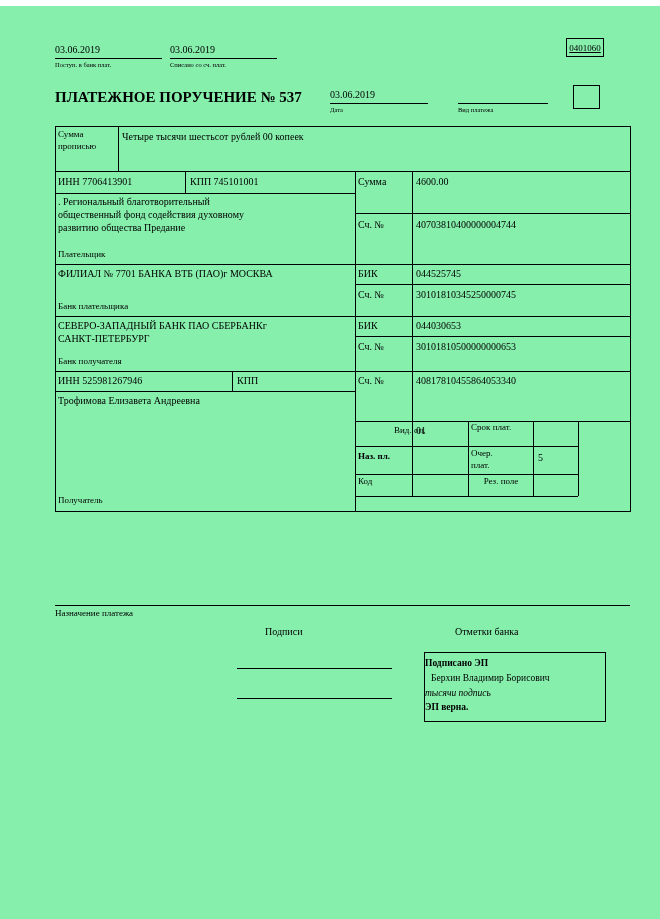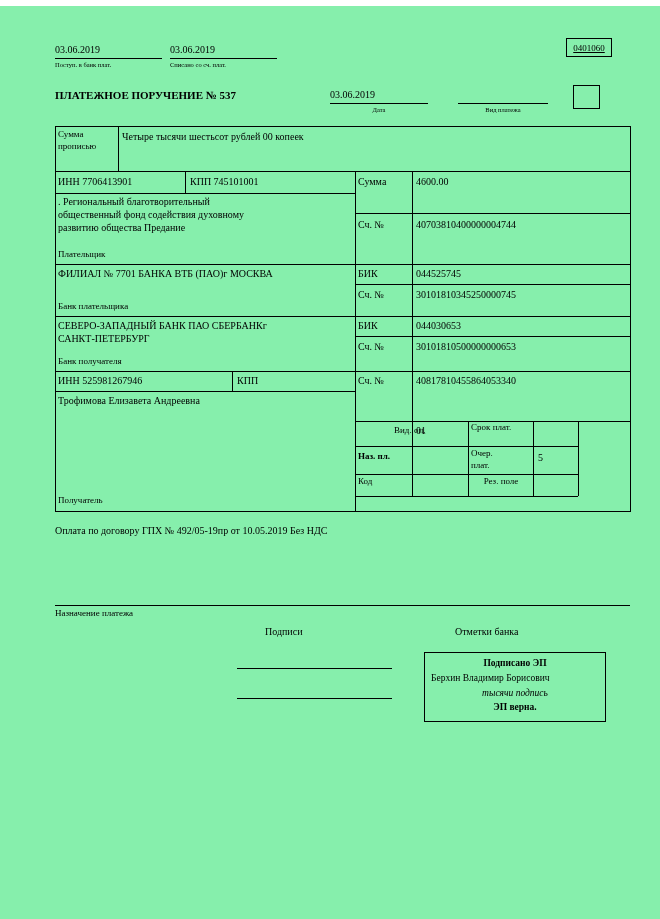--- a/index.html
+++ b/index.html
@@ -4,24 +4,24 @@
 <style>
   * { margin:0; padding:0; box-sizing:border-box; }
   html,body { background:#fff; }
   body { width:660px; height:919px; position:relative; font-family:"Liberation Serif", serif; color:#000; }
   .page { position:absolute; left:0; top:6px; width:660px; height:919px; background:#86efac; overflow:hidden; }
   .t { position:absolute; white-space:pre-line; line-height:1.3; }
   .s7 { font-size:6.5px; }
   .s9 { font-size:9px; }
   .s95 { font-size:9.5px; }
   .s10 { font-size:10px; }
-  .s11 { font-size:11px; }
+  .s11 { font-size:15px; }
   .b { font-weight:bold; }
   .i { font-style:italic; }
-  .c { text-align:center; }
+  .c { text-align:left; }
   .hl { position:absolute; height:1px; background:#000; }
   .vl { position:absolute; width:1px; background:#000; }
   .box { position:absolute; border:1px solid #000; background:transparent; }
   .codebox { display:flex; align-items:center; justify-content:center; }
   .note { position:absolute; border:1px solid #0000c0; color:#0000c0; padding:4px 6px; white-space:pre-line; font-size:9px; line-height:13px; }
   .stamp { position:absolute; border:1px solid #000; }
   .stamp div { line-height:13px; }
 </style>
 </head>
 <body>
@@ -29,21 +29,21 @@
 <div class="page">
 
   <span class="t s10" style="left:55px; top:37px;">03.06.2019</span>
   <div class="hl" style="left:55px; top:52px; width:107px;"></div>
   <span class="t s7" style="left:55px; top:55px;">Поступ. в банк плат.</span>
 
   <span class="t s10" style="left:170px; top:37px;">03.06.2019</span>
   <div class="hl" style="left:170px; top:52px; width:107px;"></div>
   <span class="t s7" style="left:170px; top:55px;">Списано со сч. плат.</span>
 
-  <div class="box codebox" style="left:566px; top:32px; width:46px; height:19px;text-decoration:underline;">
+  <div class="box codebox" style="left:566px; top:32px; width:38px; height:19px;text-decoration:underline;">
     <span class="s9">0401060</span>
   </div>
 
   <span class="t s11 b" style="left:55px; top:82px;">ПЛАТЕЖНОЕ ПОРУЧЕНИЕ № 537</span>
   <span class="t s10" style="left:330px; top:82px;">03.06.2019</span>
   <div class="hl" style="left:330px; top:97px; width:98px;"></div>
   <span class="t s7 c" style="left:330px; top:100px; width:98px;">Дата</span>
   <div class="hl" style="left:458px; top:97px; width:90px;"></div>
   <span class="t s7 c" style="left:458px; top:100px; width:90px;">Вид платежа</span>
   <div class="box" style="left:573px; top:79px; width:27px; height:24px;"></div>
@@ -113,21 +113,20 @@
 
   <span class="t s9" style="left:358px; top:419px;margin-left:36px;">Вид. оп.</span>
   <span class="t s10" style="left:416px; top:418px;">01</span>
   <span class="t s9" style="left:471px; top:416px; width:45px;">Срок плат.</span>
   <span class="t s9" style="left:358px; top:445px;font-weight:bold;">Наз. пл.</span>
   <span class="t s9" style="left:471px; top:442px; width:40px;">Очер. плат.</span>
   <span class="t s10" style="left:538px; top:445px;">5</span>
   <span class="t s9" style="left:358px; top:470px;">Код</span>
   <span class="t s9" style="left:471px; top:470px; width:60px;text-align:center;">Рез. поле</span>
 
-  <span class="t s10" style="left:55px; top:518px;">Оплата по договору ГПХ № 492/05-19пр от 10.05.2019 Без НДС</span>
   <div class="hl" style="left:55px; top:599px; width:575px;"></div>
   <span class="t s9" style="left:55px; top:602px;">Назначение платежа</span>
 
 
   <span class="t s10" style="left:265px; top:619px;">Подписи</span>
   <div class="hl" style="left:237px; top:662px; width:155px;"></div>
   <div class="hl" style="left:237px; top:692px; width:155px;"></div>
 
   <span class="t s10" style="left:455px; top:619px;">Отметки банка</span>
 

